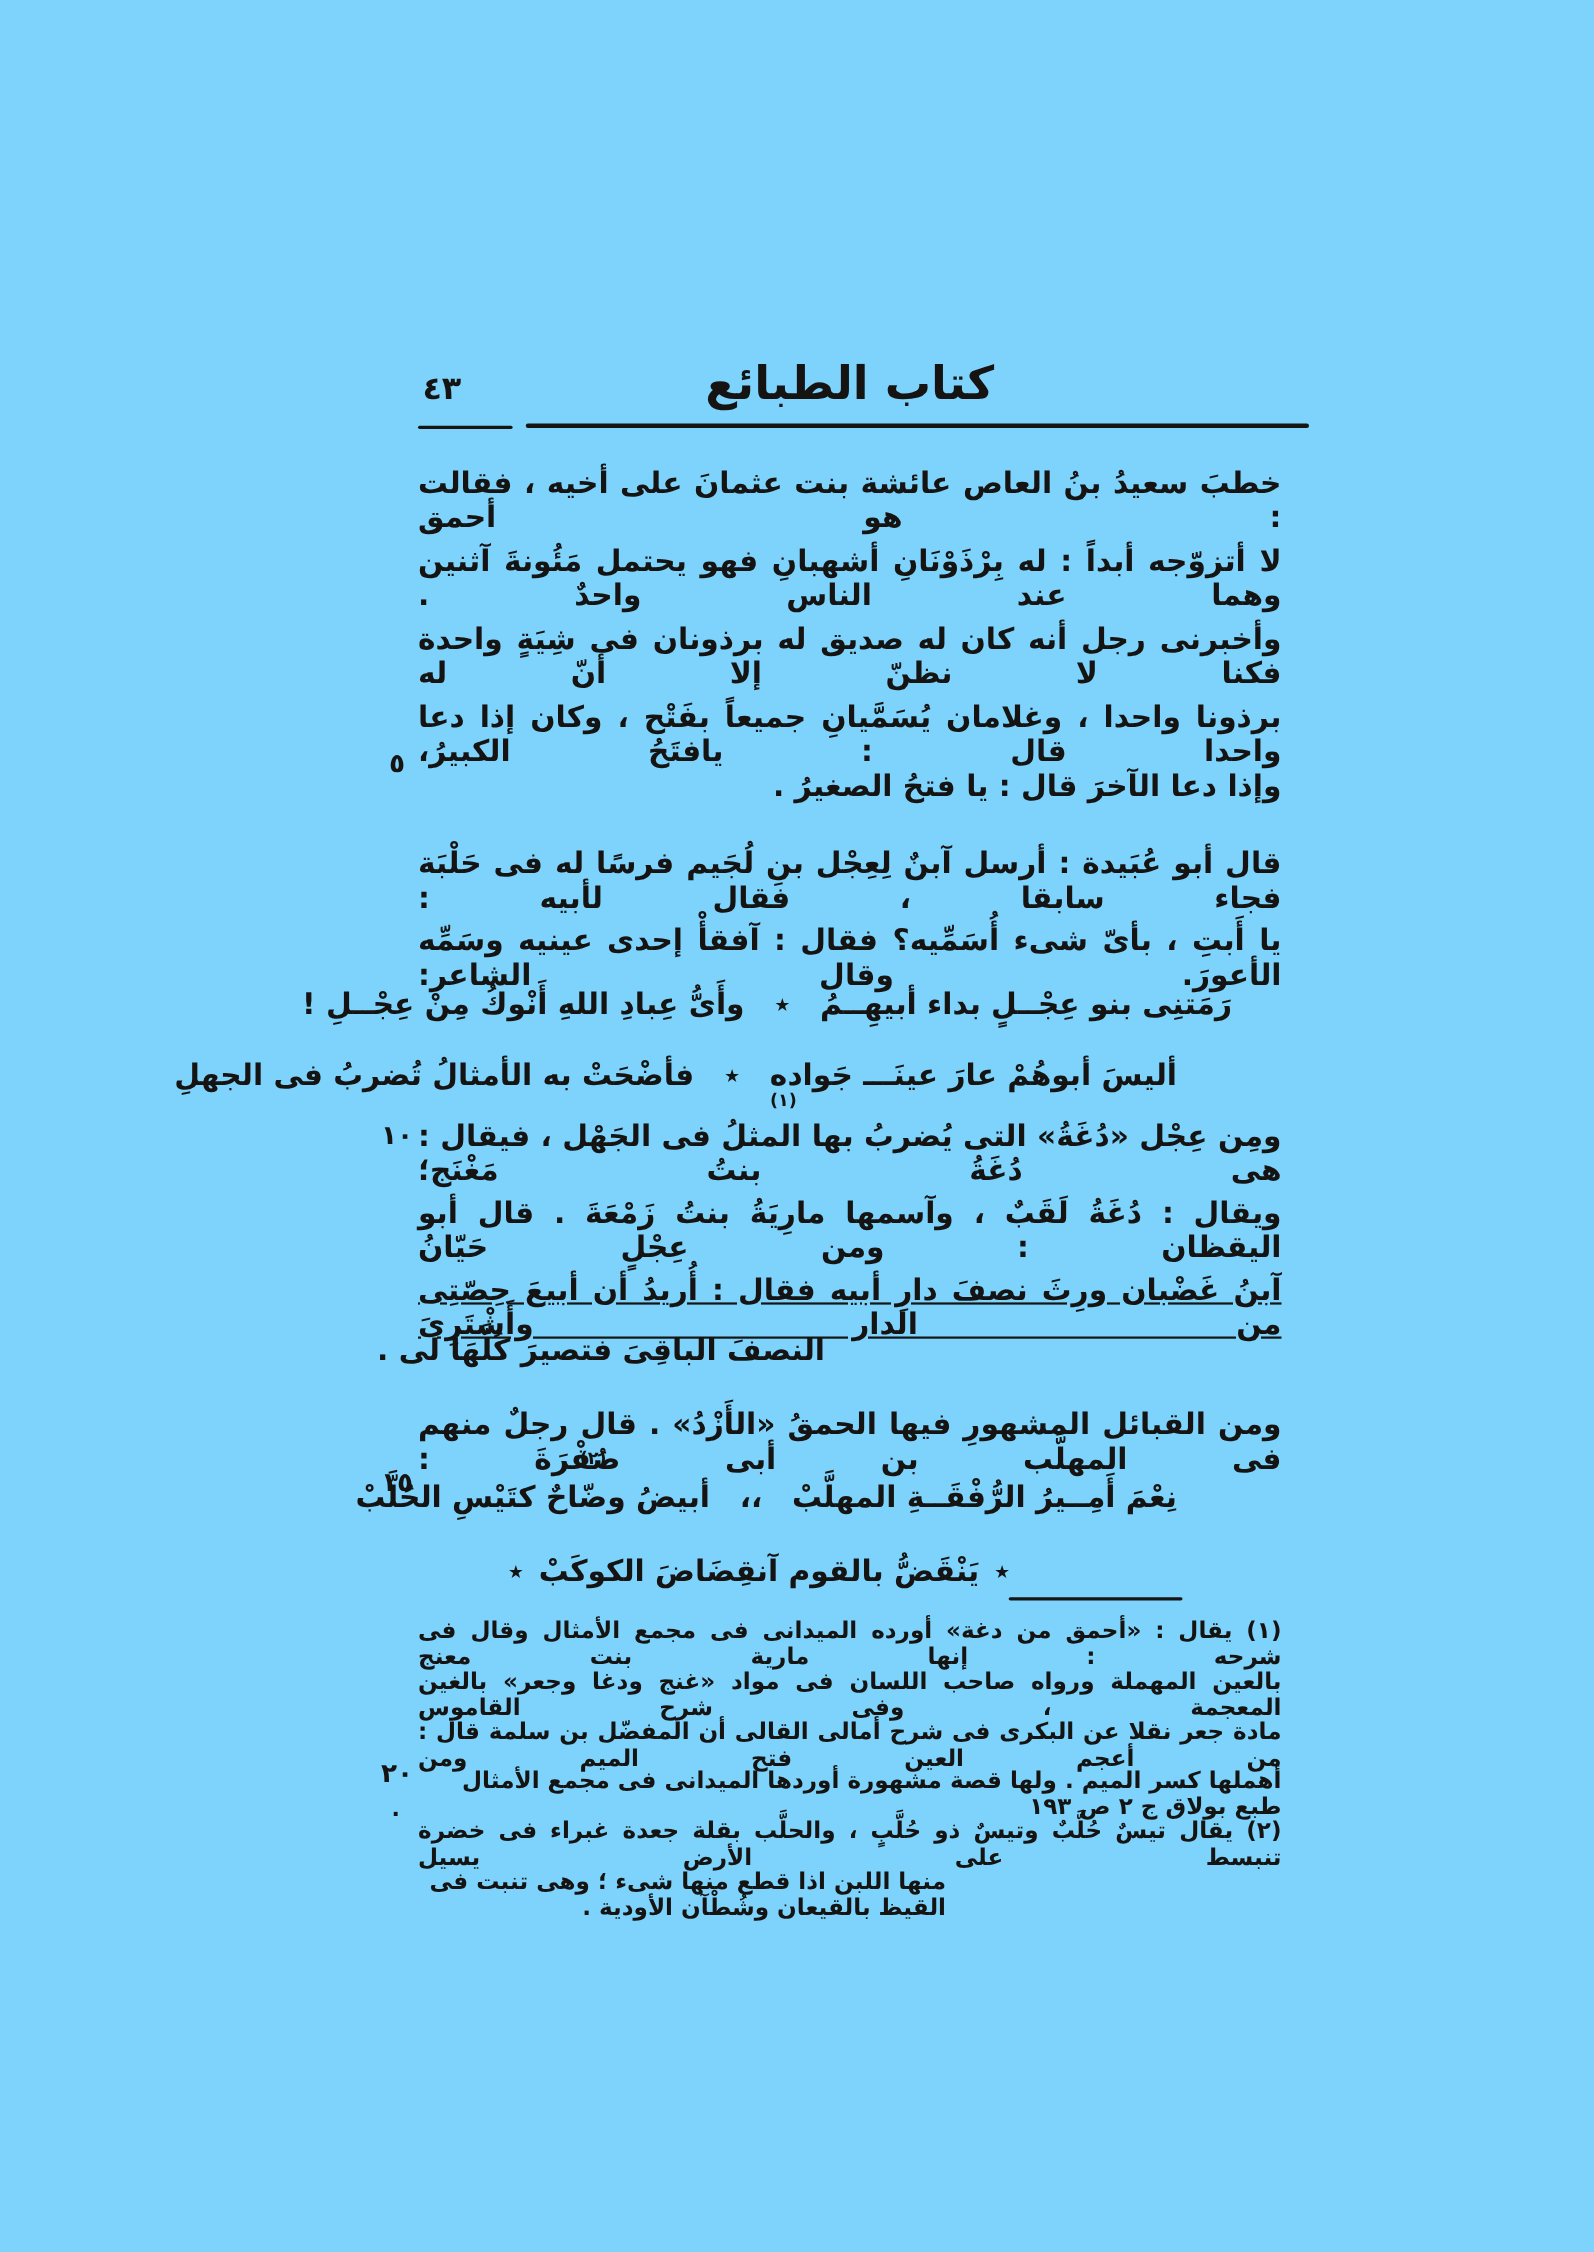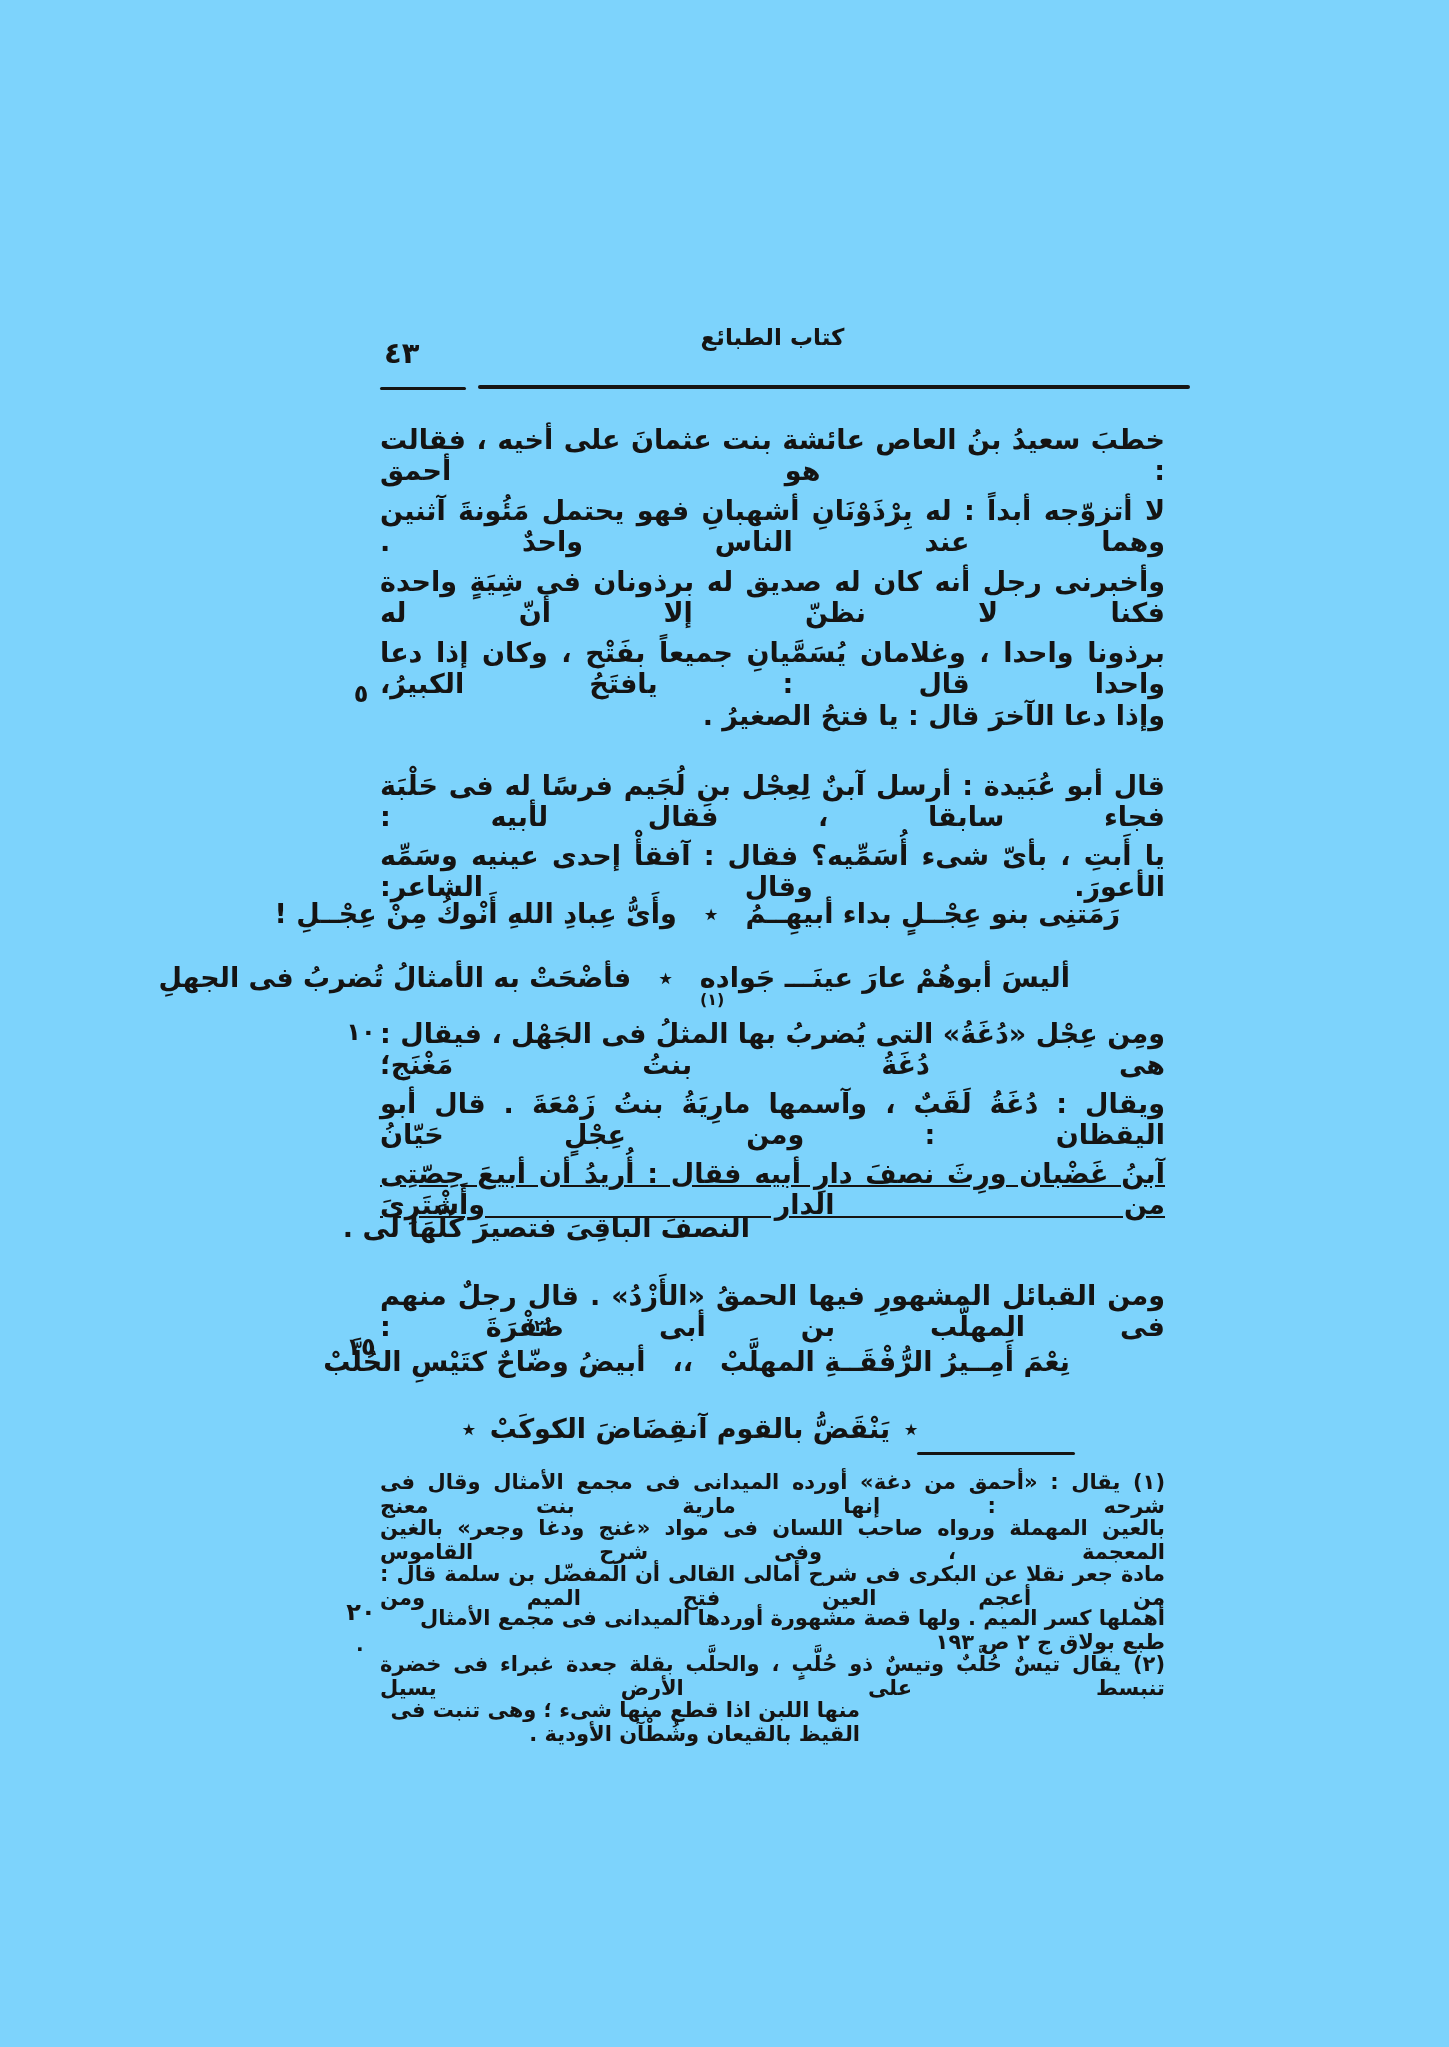--- a/index.html
+++ b/index.html
@@ -11,21 +11,21 @@
     font-family:"DejaVu Sans",sans-serif;
     color:#151413;
     overflow:hidden;
   }
   .hdr-num{
     position:absolute;left:384px;top:336px;
     font-size:29px;font-weight:bold;direction:rtl;
   }
   .hdr-title{
     position:absolute;left:380px;top:324px;width:785px;
-    text-align:center;font-size:23px;font-weight:bold;direction:rtl;
+    text-align:center;font-size:42px;font-weight:bold;direction:rtl;
   }
   .rule{position:absolute;background:#161513;border-radius:2px;}
   .rule-a{left:380px;top:387px;width:86px;height:3px;}
   .rule-b{left:478px;top:385px;width:712px;height:4px;}
   .fn-rule{left:917px;top:1452px;width:158px;height:3px;}
   .mnum{
     position:absolute;width:46px;text-align:center;
     font-size:24px;font-weight:bold;direction:rtl;
   }
   .mdot{position:absolute;font-size:20px;font-weight:bold;}

